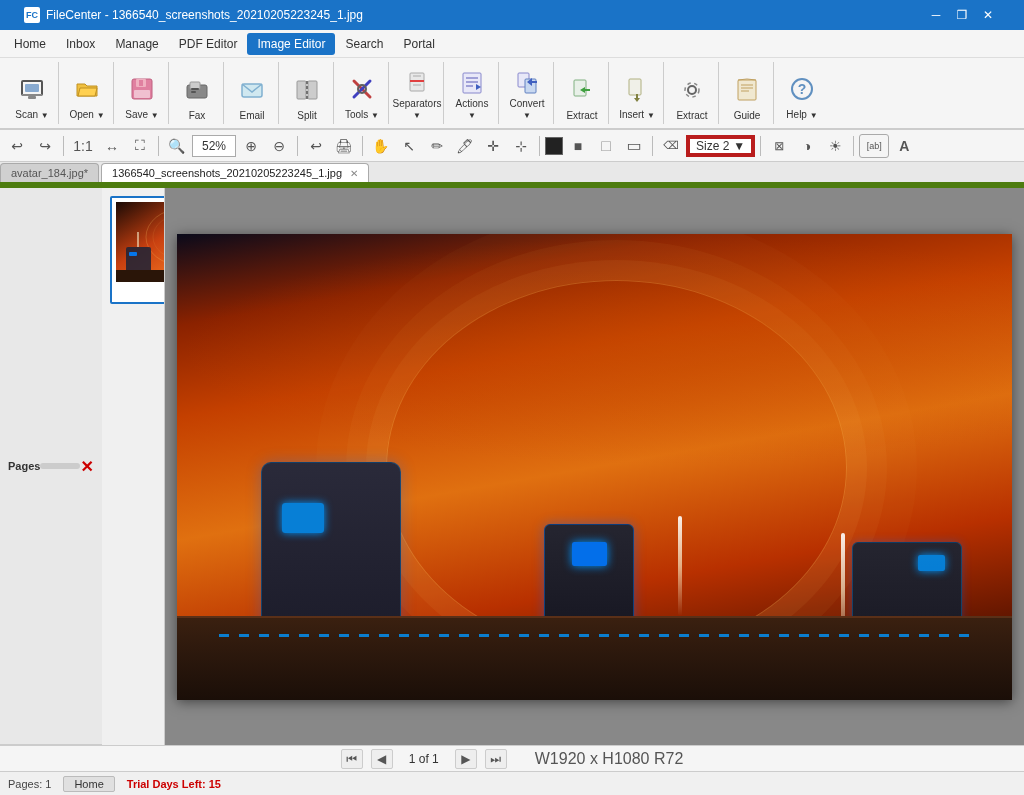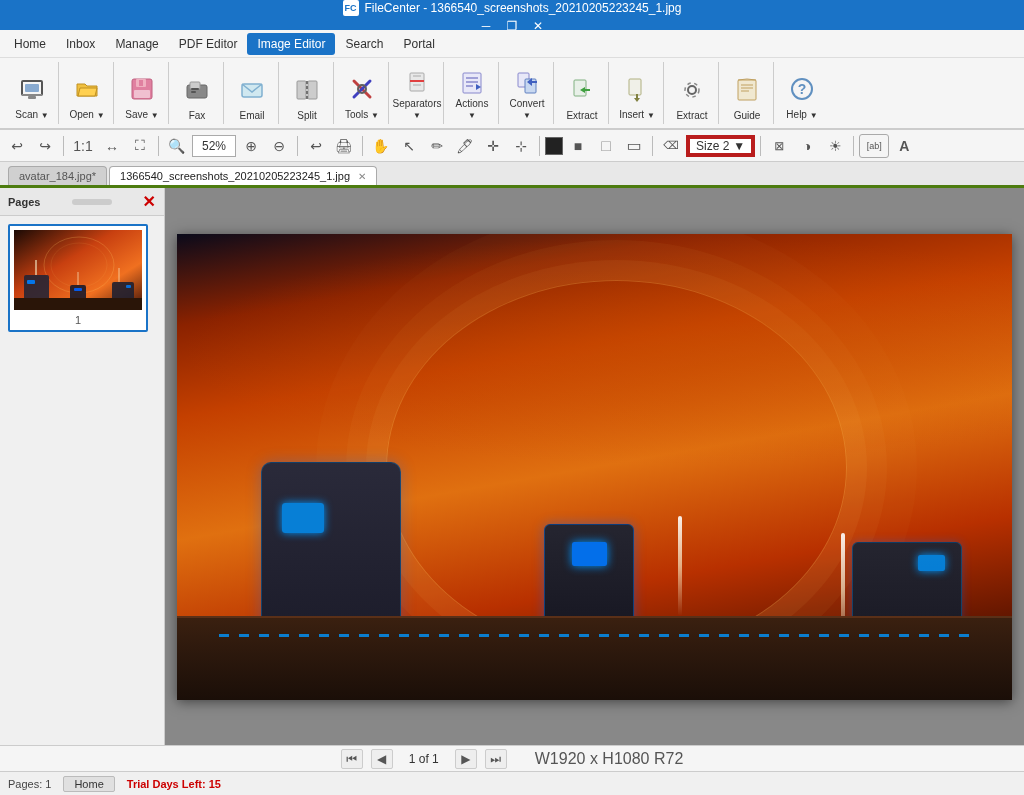--- a/index.html
+++ b/index.html
@@ -7,21 +7,20 @@
 
     
     #titlebar {
       background: #1a73c7;
       height: 30px;
       display: flex;
       align-items: center;
       justify-content: space-between;
       padding: 0 24px;
       color: white;
-      flex-direction: column;
     }
     #titlebar-left { display: flex; align-items: center; gap: 6px; font-size: 12px; }
     #titlebar-left .app-icon { width: 16px; height: 16px; background: #fff; border-radius: 2px; display: flex; align-items: center; justify-content: center; color: #1a73c7; font-size: 9px; font-weight: bold; }
     #titlebar-controls { display: flex; gap: 2px; }
     #titlebar-controls button { background: transparent; border: none; color: white; width: 24px; height: 20px; cursor: pointer; font-size: 12px; display: flex; align-items: center; justify-content: center; border-radius: 2px; }
 
     
     #menubar {
       background: #f5f5f5;
       height: 28px;
@@ -108,22 +107,22 @@
       font-size: 12px; color: #333; gap: 4px; cursor: pointer;
     }
     .tb2-colorbox { width: 18px; height: 18px; background: #222; border: 1px solid #666; }
 
     
     #tabs {
       background: #e8e8e8;
       height: 26px;
       display: flex;
       align-items: flex-end;
-      border-bottom: 3px solid #4d7c0f;
-      padding: 0 8px;
+      border-bottom: 6px solid #4d7c0f;
+      padding: 0 0;
     }
     .tab {
       display: flex; align-items: center; gap: 4px;
       padding: 3px 10px 3px 10px;
       background: #d0d0d0;
       border: 1px solid #aaa;
       border-bottom: none;
       cursor: pointer;
       font-size: 11px; color: #555;
       border-radius: 4px 4px 0 0;
@@ -137,21 +136,21 @@
       display: flex;
       height: calc(795px - 30px - 28px - 72px - 32px - 26px - 26px - 24px);
     }
 
     
     #sidebar {
       width: 165px;
       background: #f0f0f0;
       border-right: 1px solid #ccc;
       display: flex;
-      flex-direction: column;
+      flex-direction: row;
       overflow: hidden;
     }
     #sidebar-header {
       display: flex; align-items: center; justify-content: space-between;
       padding: 4px 8px;
       background: #e8e8e8;
       border-bottom: 1px solid #ccc;
     }
     #sidebar-header .pages-label { font-size: 11px; font-weight: bold; color: #333; }
     #sidebar-header .sidebar-slider { width: 40px; height: 6px; background: #ccc; border-radius: 3px; cursor: pointer; }

